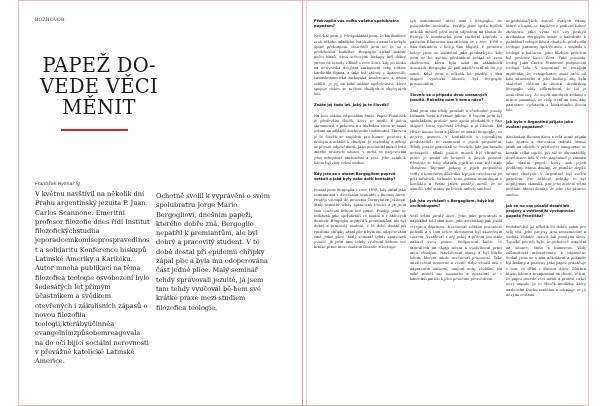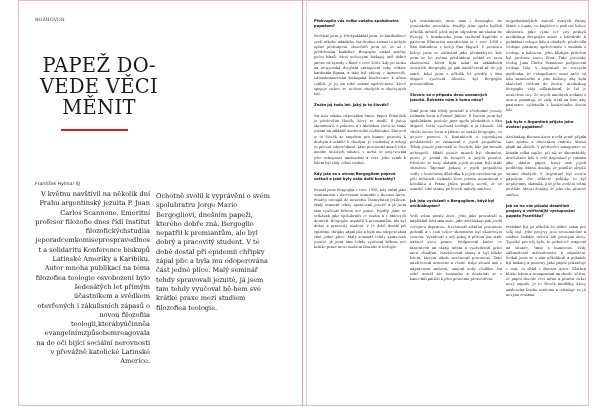--- a/index.html
+++ b/index.html
@@ -30,21 +30,20 @@
   .title-rule { position: absolute; left: 61px; top: 129px; width: 67px; height: 1.5px; background: #e01b2a; }
 
   .byline {
     position: absolute; left: 35px; top: 181px;
     font-family: "DejaVu Sans", sans-serif; font-style: italic; font-size: 4.6px; color: #333;
   }
   .lead {
     position: absolute; left: 35px; top: 190px; width: 115px;
     font-family: "DejaVu Serif", serif; font-size: 6.6px; line-height: 9.3px; color: #1a1a1a;
     word-break: break-word;
-    text-align: right;
   }
   .intro {
     position: absolute; left: 156px; top: 192px; width: 120px;
     font-family: "DejaVu Serif", serif; font-size: 6.6px; line-height: 9.3px; color: #1a1a1a;
   }
 
   
   .col {
     position: absolute; top: 14px; width: 92px;
     font-family: "DejaVu Serif", serif; font-size: 3.55px; line-height: 5.25px; color: #222;

